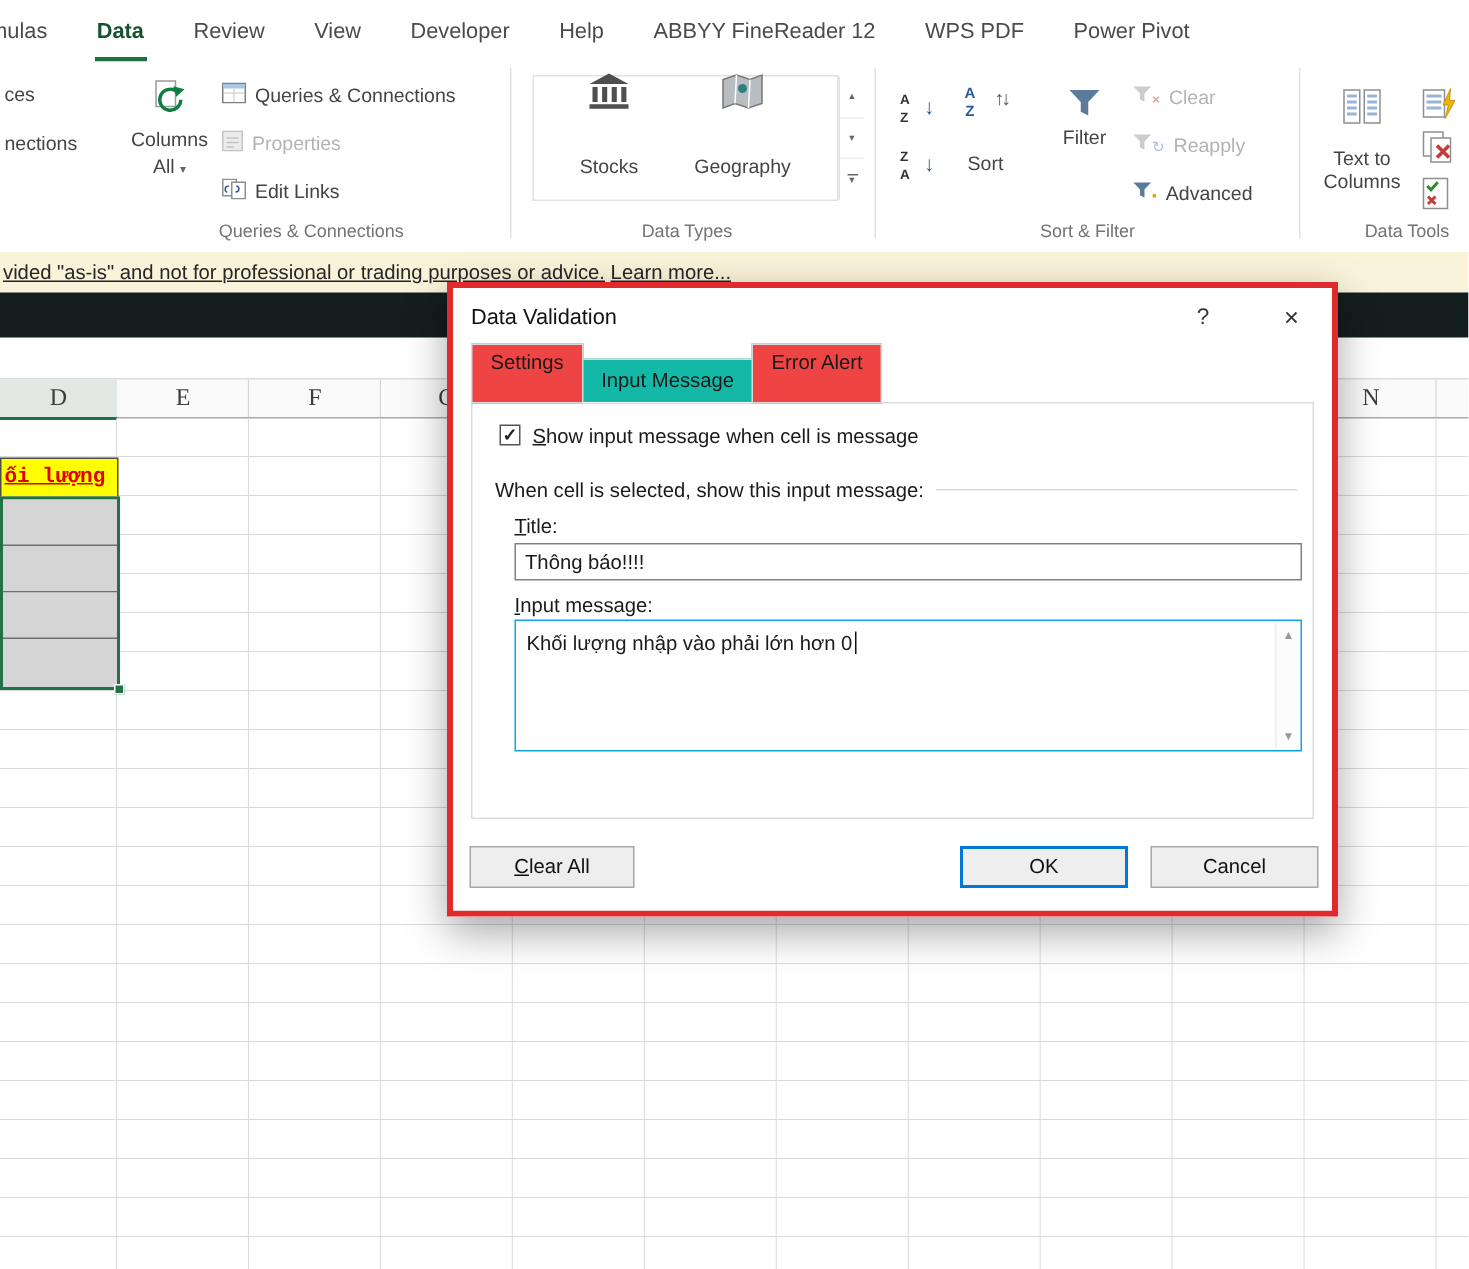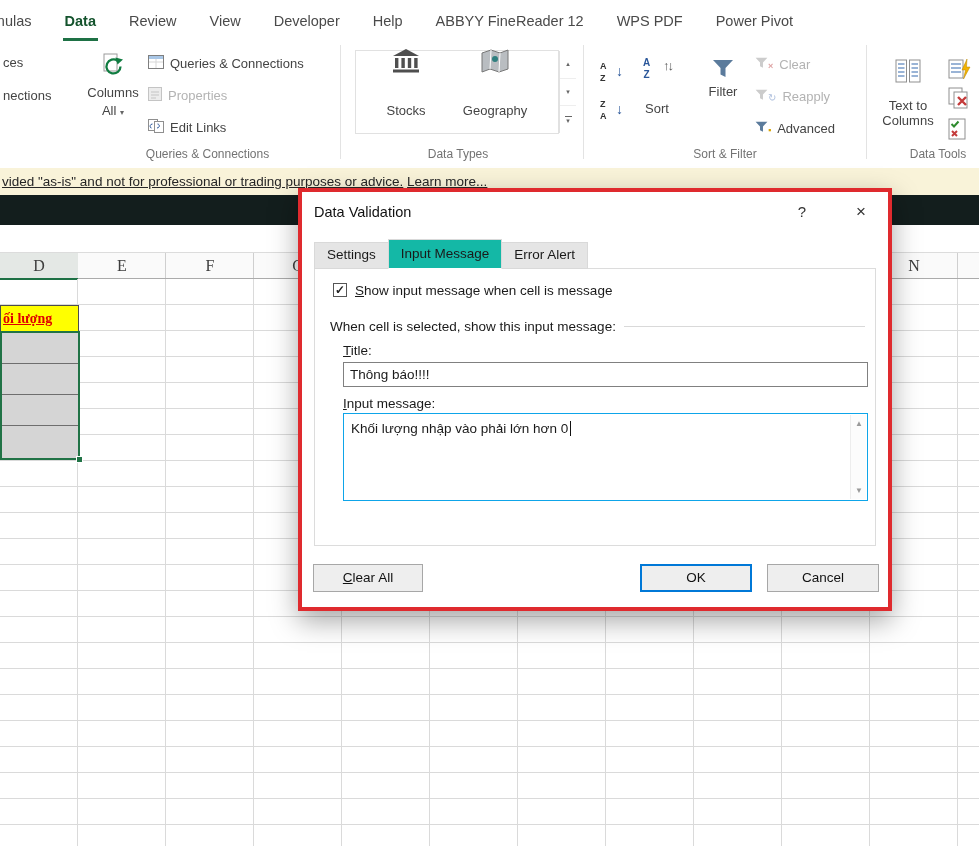--- a/index.html
+++ b/index.html
@@ -45,34 +45,34 @@
   
   #sheet{position:absolute;left:0;top:252px;width:979px;height:594px;background:#fff}
   #colheads{position:absolute;left:0;top:0;width:979px;height:27px;background:#fafafa;border-top:1px solid #dcdcdc;border-bottom:1px solid #ababab;
     background-image:repeating-linear-gradient(to right,transparent 0 87px,#cfcfcf 87px 88px);background-position:-10px 0}
   .colletter{position:absolute;top:0;height:27px;line-height:26px;text-align:center;font-family:"Liberation Serif",serif;font-size:16px;color:#3d3d3d}
   #dhead-bg{position:absolute;left:0;top:0;width:78px;height:27px;background:#e4e8e5;box-shadow:inset 0 -2px 0 #1e7145}
   #grid{position:absolute;left:0;top:27px;width:979px;height:567px;
     background-image:repeating-linear-gradient(to right,transparent 0 87px,#dadada 87px 88px),repeating-linear-gradient(to bottom,transparent 0 25px,#dadada 25px 26px);
     background-position:-10px 0,0 0}
   #yellowcell{position:absolute;left:0;top:53px;width:79px;height:27px;background:#ffff00;border:1px solid #4d4d4d;
-    font-family:Liberation Serif, serif;font-weight:700;font-size:14px;color:#e00000;text-decoration:underline;line-height:25px;padding-left:2px;white-space:nowrap;overflow:hidden}
+    font-family:Liberation Mono, monospace;font-weight:700;font-size:14px;color:#e00000;text-decoration:underline;line-height:25px;padding-left:2px;white-space:nowrap;overflow:hidden}
   #selblock{position:absolute;left:0;top:79px;width:80px;height:129px;border:2px solid #217346;background:#d5d5d5}
   #selblock .selcell{height:31px;border-bottom:1px solid #6e6e6e;background:#d5d5d5}
   #selblock .selcell:last-child{border-bottom:none;height:30px}
   #fillhandle{position:absolute;left:76px;top:204px;width:7px;height:7px;background:#217346;border:1px solid #fff}
 
   
   #annotation{position:absolute;left:298px;top:188px;width:594px;height:423px;border:4px solid #df2a2e;z-index:20;box-shadow:0 10px 26px rgba(0,0,0,.35)}
   #dialog{position:relative;width:586px;height:415px;background:#fff;font-size:13.5px;color:#1a1a1a}
   #dlg-title{position:absolute;left:12px;top:0;height:40px;line-height:40px;font-size:14.5px;color:#111}
   #dlg-help{position:absolute;left:486px;top:0;width:28px;height:40px;line-height:40px;text-align:center;font-size:15px;color:#333}
   #dlg-close{position:absolute;left:544px;top:0;width:30px;height:40px;line-height:40px;text-align:center;font-size:17px;color:#333}
   #dlg-tabs{position:absolute;left:12px;top:50px;height:27px;display:flex;align-items:flex-end;z-index:3}
-  .dtab{padding:4px 12px 6px;border:1px solid #d9d9d9;background:#e5e5e5;margin-right:-1px;white-space:nowrap}
+  .dtab{padding:4px 12px 19px;border:1px solid #d9d9d9;background:#ef4444;margin-right:-1px;white-space:nowrap}
   .dtab.active{background:#14b8a6;border-bottom:1px solid #fff;padding:6px 12px 7px;position:relative;z-index:4}
   #dlg-page{position:absolute;left:12px;right:12px;top:76px;height:278px;border:1px solid #dcdcdc;background:#fff}
   #cb-box{position:absolute;left:18px;top:14px;width:14px;height:14px;border:1px solid #555;background:#fff;line-height:12px;text-align:center;font-size:12px;font-weight:700;color:#222}
   #cb-label{position:absolute;left:40px;top:13px;line-height:17px}
   #caption-row{position:absolute;left:15px;top:50px;right:10px;display:flex;align-items:center}
   #caption-row .capline{flex:1;border-top:1px solid #d9d9d9;margin-left:8px}
   .accel{display:inline-block}
   .accel::first-letter{text-decoration:underline}
   #lbl-title{position:absolute;left:28px;top:74px}
   #inp-title{position:absolute;left:28px;top:93px;width:525px;height:25px;border:1px solid #808080;background:#fff;line-height:23px;padding:0 6px;white-space:nowrap;overflow:hidden}

